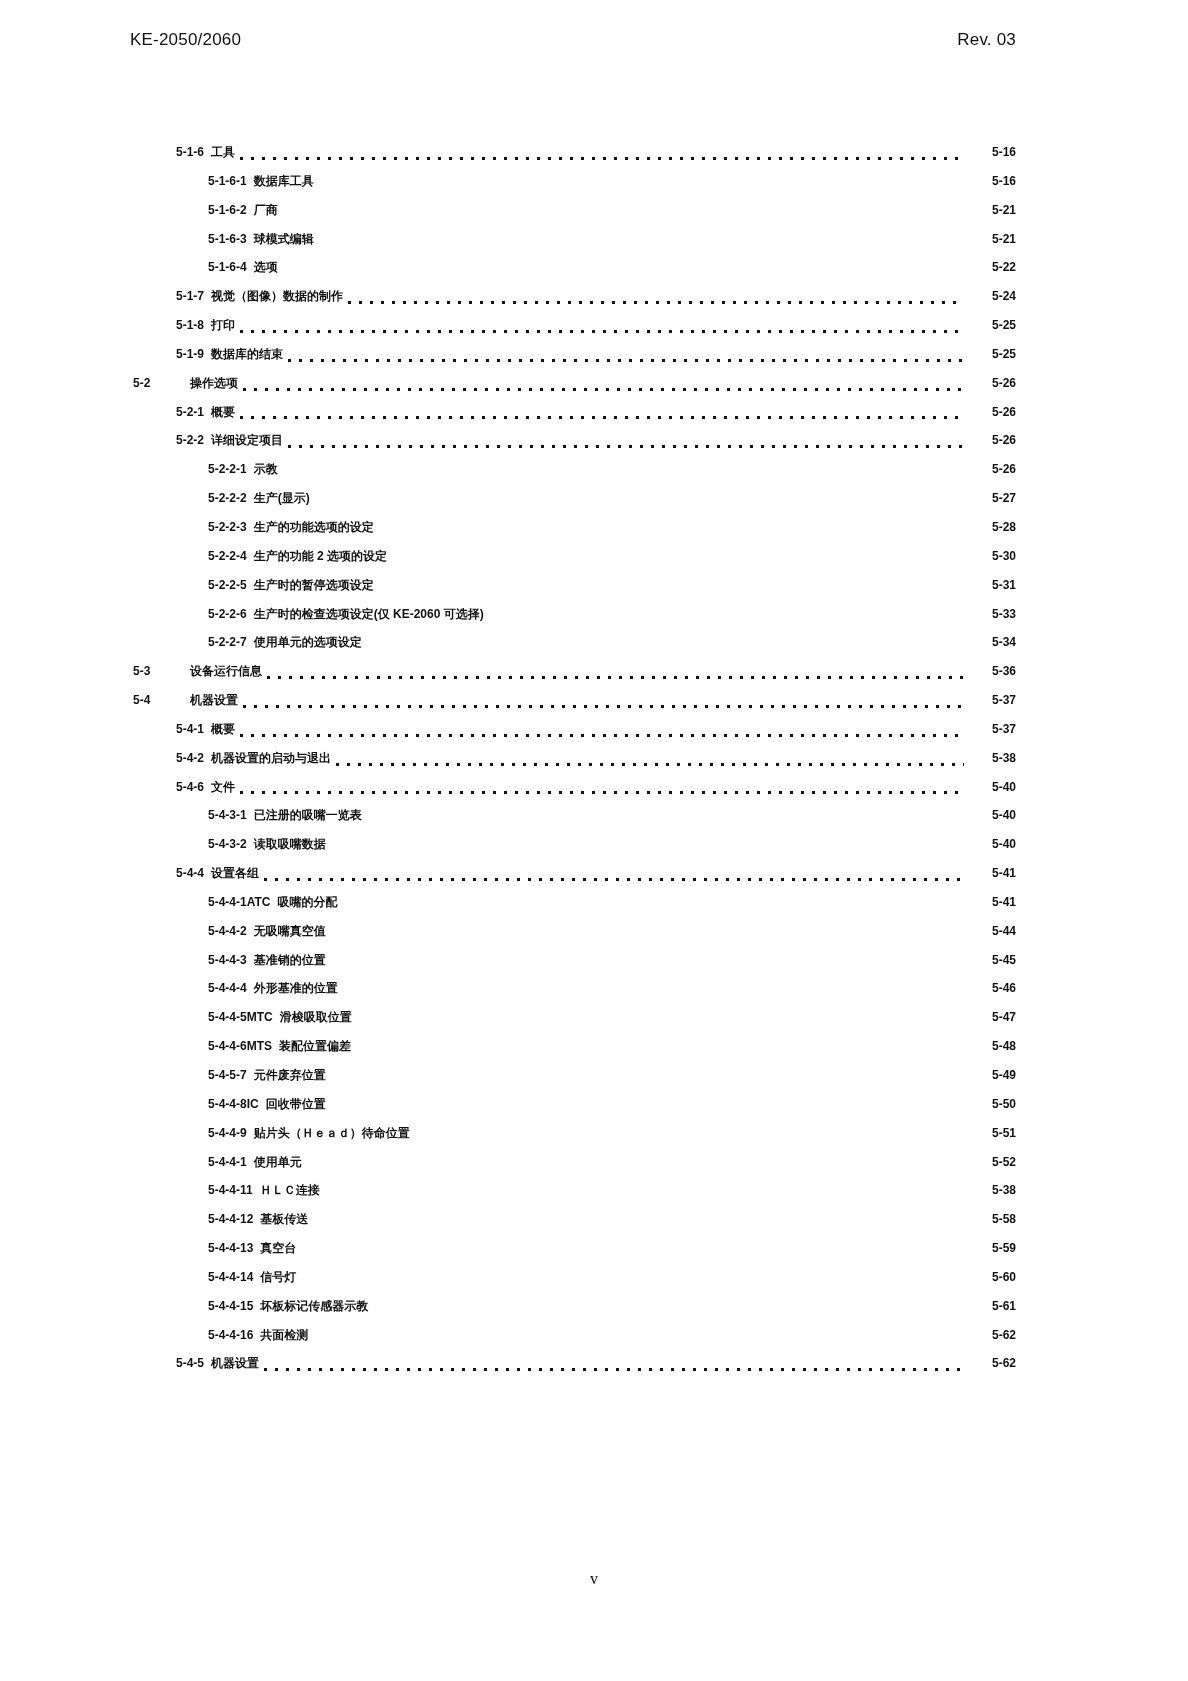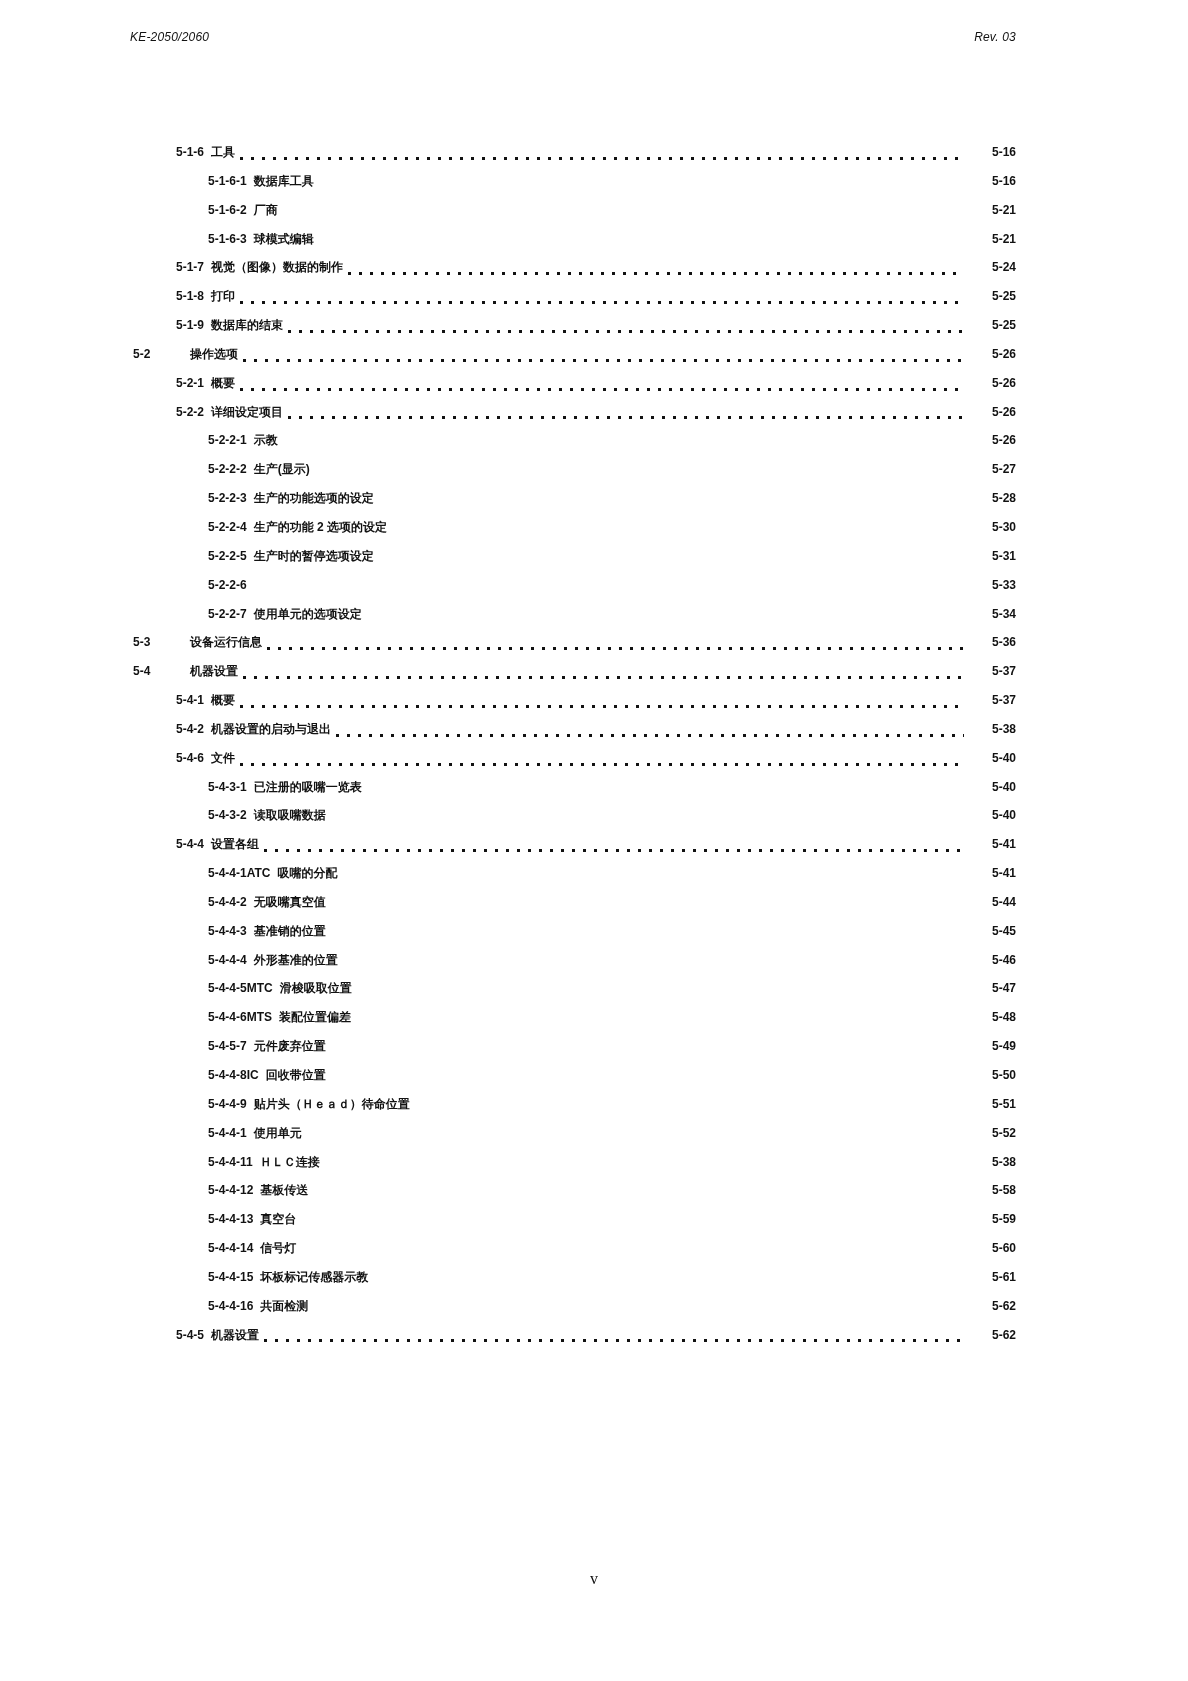--- a/index.html
+++ b/index.html
@@ -7,21 +7,21 @@
     width:1188px; height:1681px;
     background:#ffffff;
     color:#121212;
     font-family:"Liberation Sans","DejaVu Sans",sans-serif;
     position:relative;
     overflow:hidden;
   }
   .page-header {
     position:absolute; top:30px; left:130px; right:172px;
     display:flex; justify-content:space-between;
-    font-size:12px; font-weight:400; letter-spacing:0.2px;font-style:italic;
+    font-size:17px; font-weight:400; letter-spacing:0.2px;
   }
   .toc {
     position:absolute; top:138px; left:133px; right:172px;
   }
   .toc-row {
     display:flex;
     height:28.85px; line-height:28.85px;
     font-size:12px; font-weight:700;
     white-space:nowrap;
   }
@@ -71,20 +71,26 @@
       <span class="title">厂商</span>
       <span class="dots"></span>
       <span class="pg">5-21</span>
     </div>
     <div class="toc-row lv3">
       <span class="num">5-1-6-3</span>
       <span class="title">球模式编辑</span>
       <span class="dots"></span>
       <span class="pg">5-21</span>
     </div>
+    <div class="toc-row lv3">
+      <span class="num">5-1-6-4</span>
+      <span class="title">选项</span>
+      <span class="dots"></span>
+      <span class="pg">5-22</span>
+    </div>
     <div class="toc-row lv2">
       <span class="num">5-1-7</span>
       <span class="title">视觉（图像）数据的制作</span>
       <span class="dots"></span>
       <span class="pg">5-24</span>
     </div>
     <div class="toc-row lv2">
       <span class="num">5-1-8</span>
       <span class="title">打印</span>
       <span class="dots"></span>
@@ -139,20 +145,21 @@
       <span class="pg">5-30</span>
     </div>
     <div class="toc-row lv3">
       <span class="num">5-2-2-5</span>
       <span class="title">生产时的暂停选项设定</span>
       <span class="dots"></span>
       <span class="pg">5-31</span>
     </div>
     <div class="toc-row lv3">
       <span class="num">5-2-2-6</span>
+      <span class="title">生产时的检查选项设定(仅 KE-2060 可选择)</span>
       <span class="dots"></span>
       <span class="pg">5-33</span>
     </div>
     <div class="toc-row lv3">
       <span class="num">5-2-2-7</span>
       <span class="title">使用单元的选项设定</span>
       <span class="dots"></span>
       <span class="pg">5-34</span>
     </div>
     <div class="toc-row lv1">

